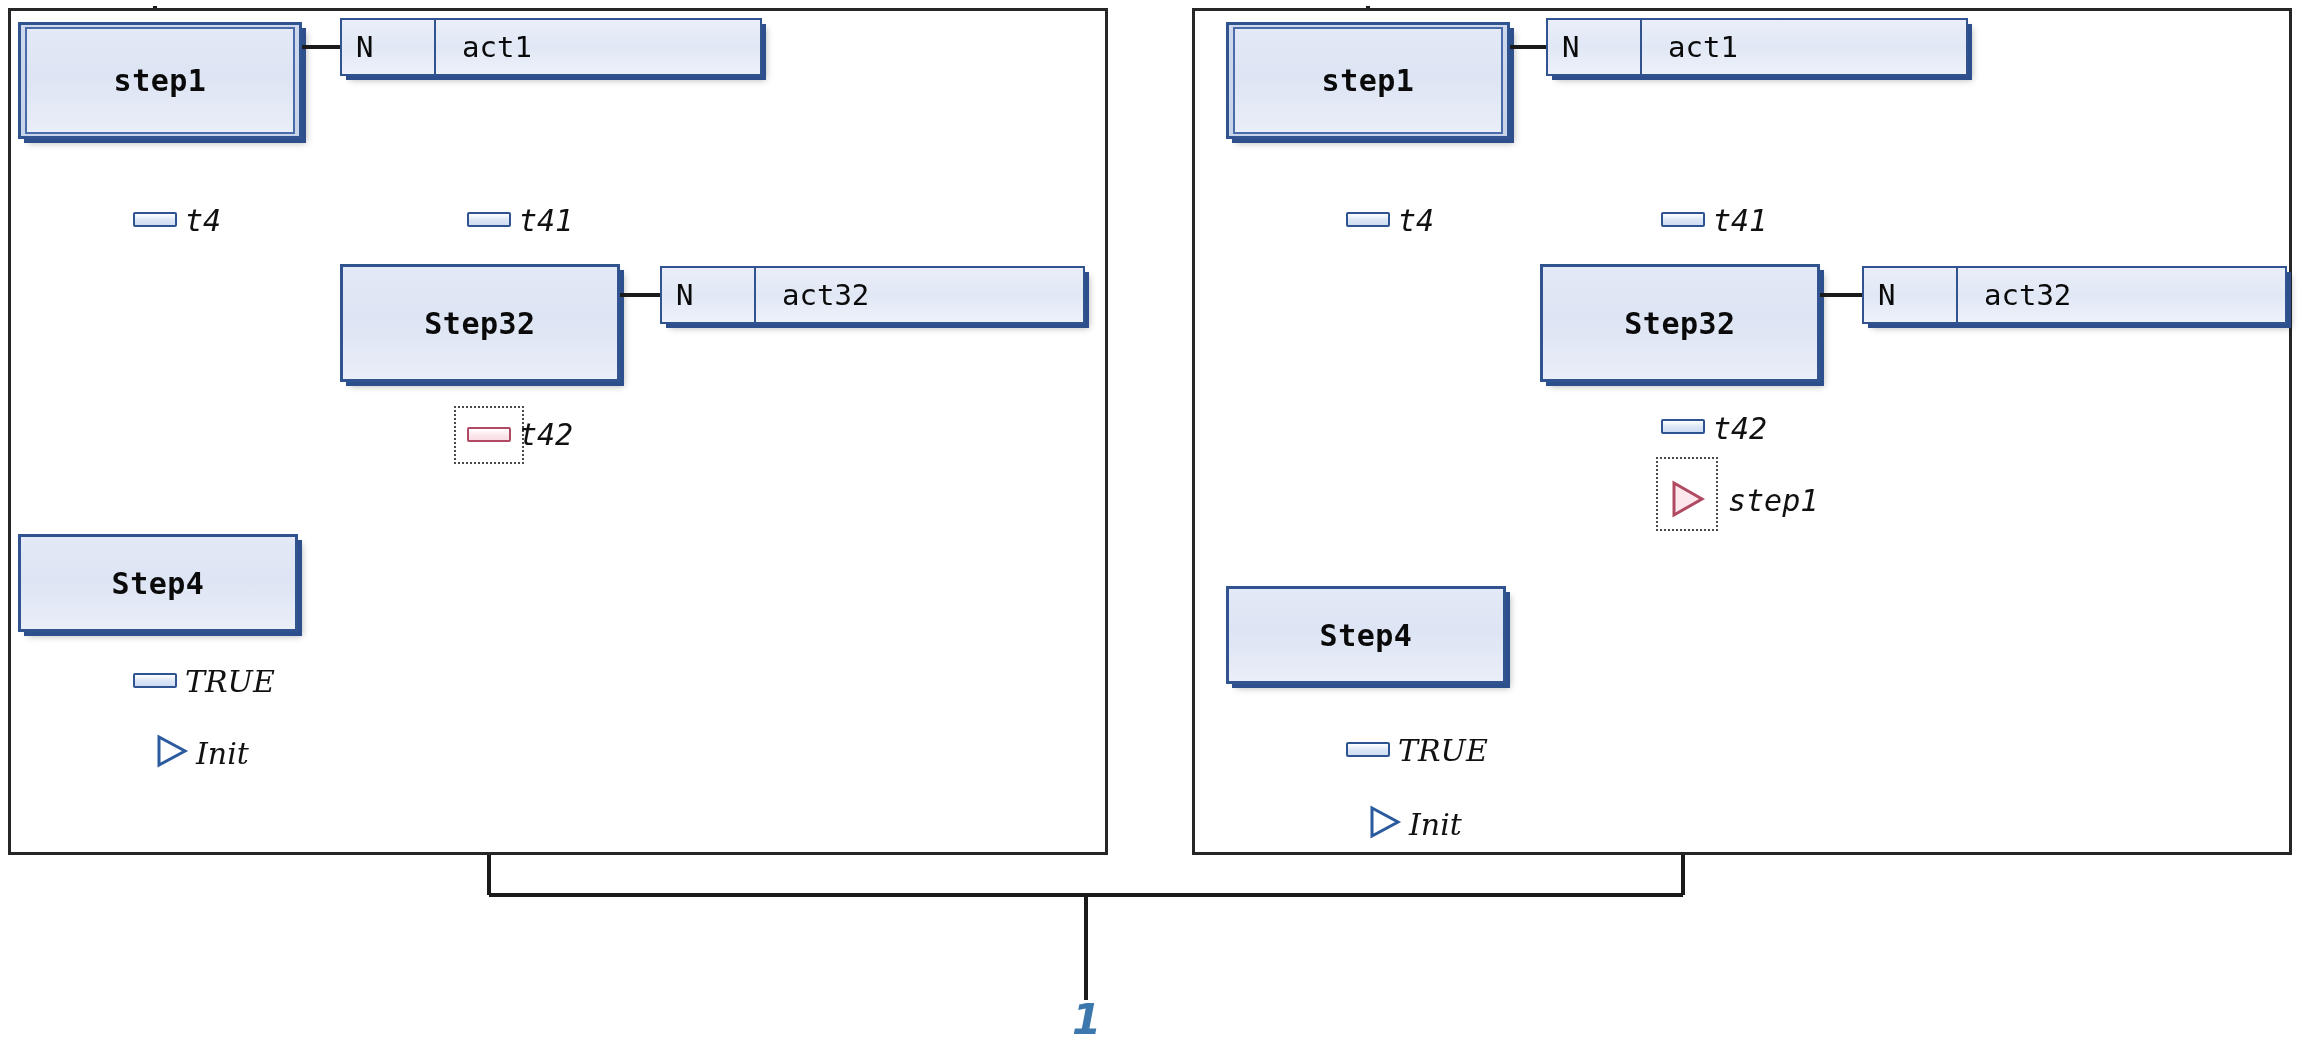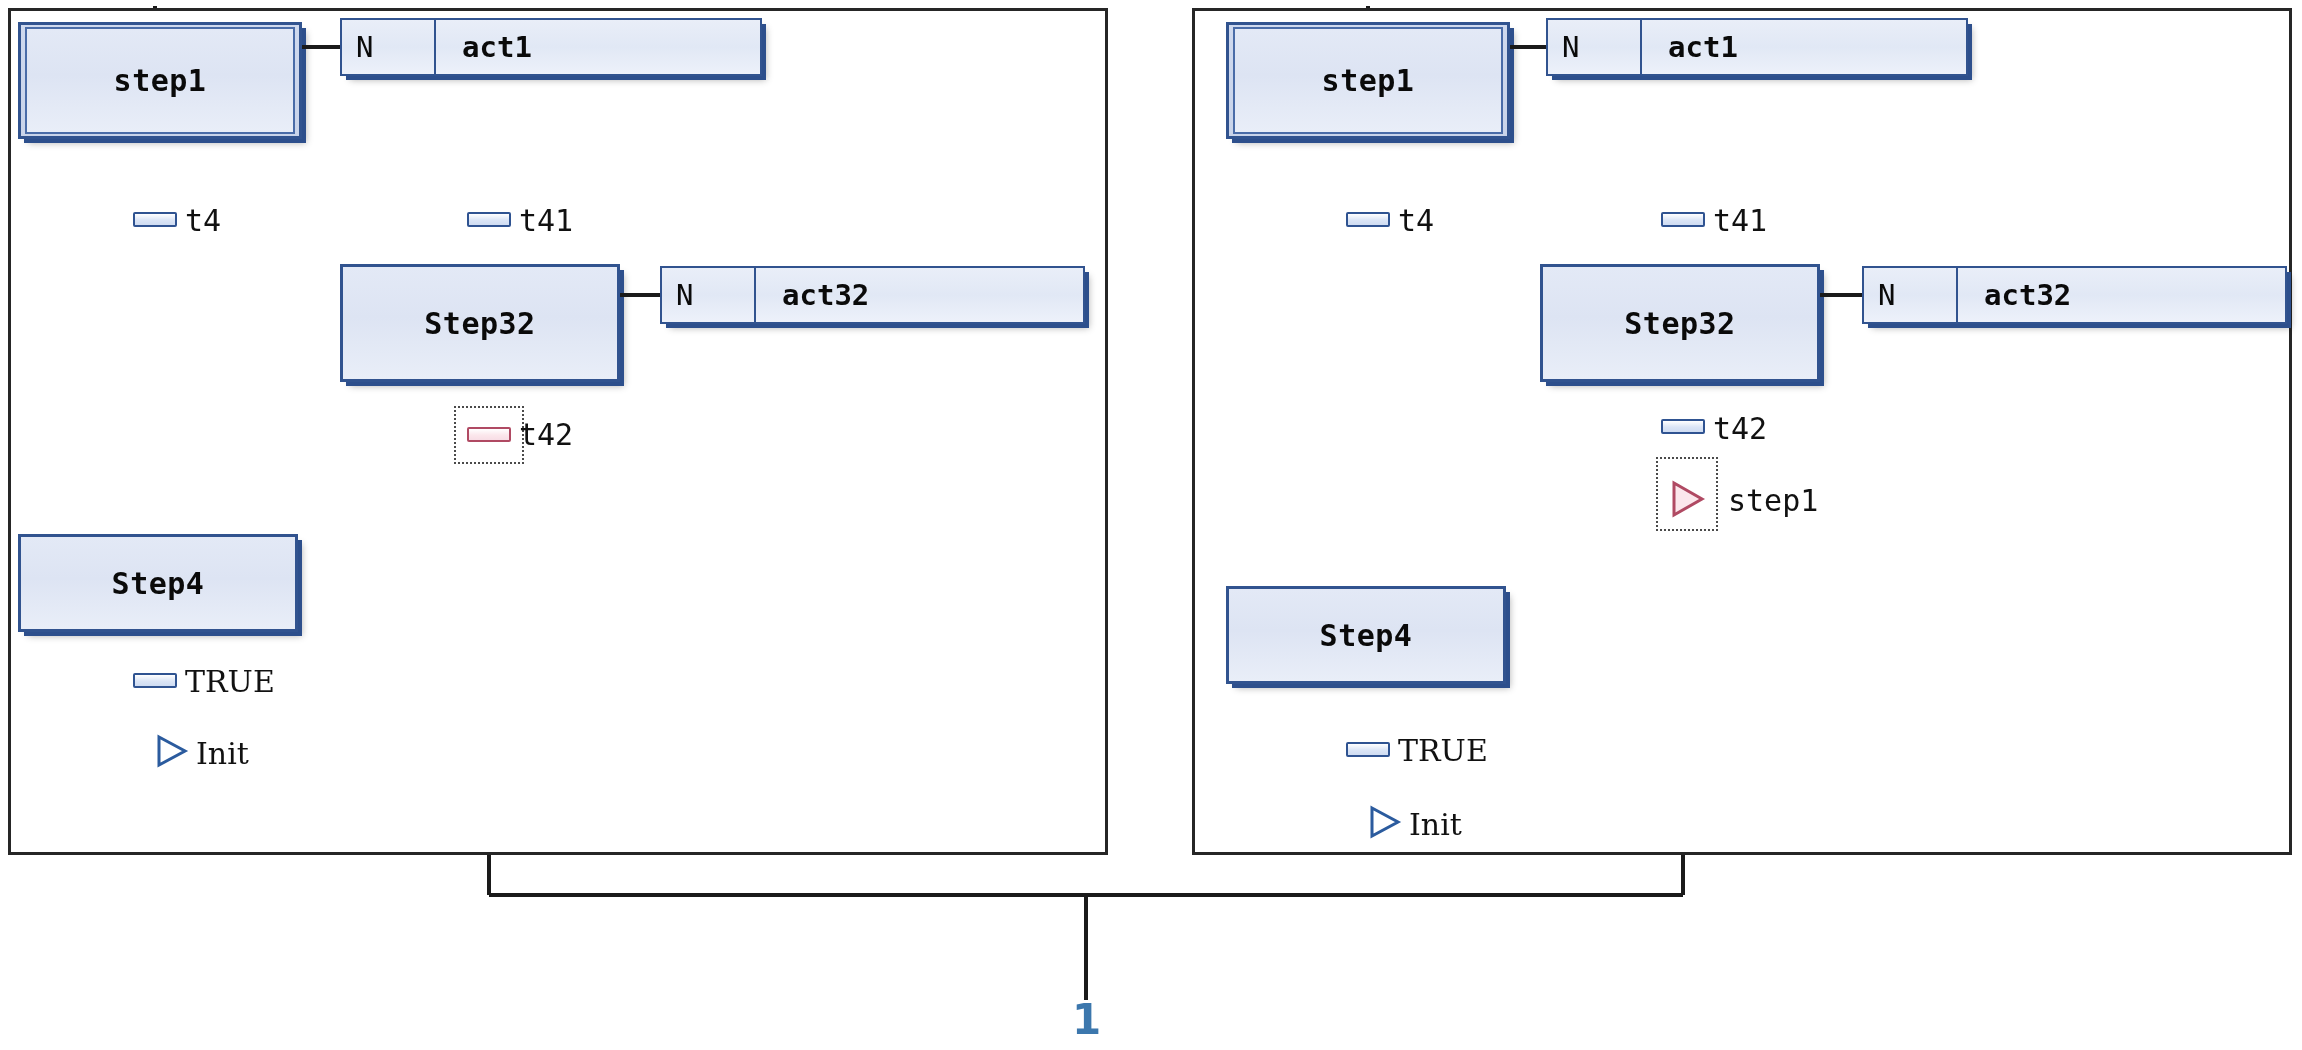--- a/index.html
+++ b/index.html
@@ -51,21 +51,21 @@
     box-shadow:5px 5px 0 -1px #2d4f8c, 7px 7px 7px -3px rgba(0,0,0,.30);
     background:linear-gradient(180deg,#e9eef8 0%,#e1e8f5 50%,#edf1fa 100%);
     font-family:"DejaVu Sans Mono",monospace;
     color:#0a0a0a;
   }
   .action .qual{
     width:94px;border-right:2px solid #31538f;
     display:flex;align-items:center;padding-left:14px;
     box-sizing:border-box;
   }
-  .action .body{flex:1;display:flex;align-items:center;padding-left:26px;font-weight:bold;}
+  .action .body{flex:1;display:flex;align-items:center;padding-left:26px;}
 
   
   .trans{
     position:absolute;width:44px;height:15px;box-sizing:border-box;
     border:2px solid #2f5391;border-radius:2px;
     background:linear-gradient(180deg,#ffffff 0%,#dbe5f6 55%,#cfdcf2 100%);
   }
   .trans.sel{
     border:2px solid #b04a63;
     background:linear-gradient(180deg,#ffffff 0%,#fbe7ec 55%,#f8dde5 100%);
@@ -73,21 +73,21 @@
   .selbox{
     position:absolute;box-sizing:border-box;
     border:2px dotted #4a4a4a;
     background:transparent;
   }
 
   
   .lbl{
     position:absolute;
     font-family:"DejaVu Sans Mono",monospace;
-    color:#111111;white-space:nowrap;
+    color:#111111;white-space:nowrap;font-style:italic;
   }
   .lbl.num{color:#3c77ad;font-weight:bold;font-family:"DejaVu Sans",sans-serif;}
 
   
   .jump{position:absolute;width:0;height:0;}
   .jump svg{display:block;overflow:visible;}
 </style>
 </head>
 <body>
 

